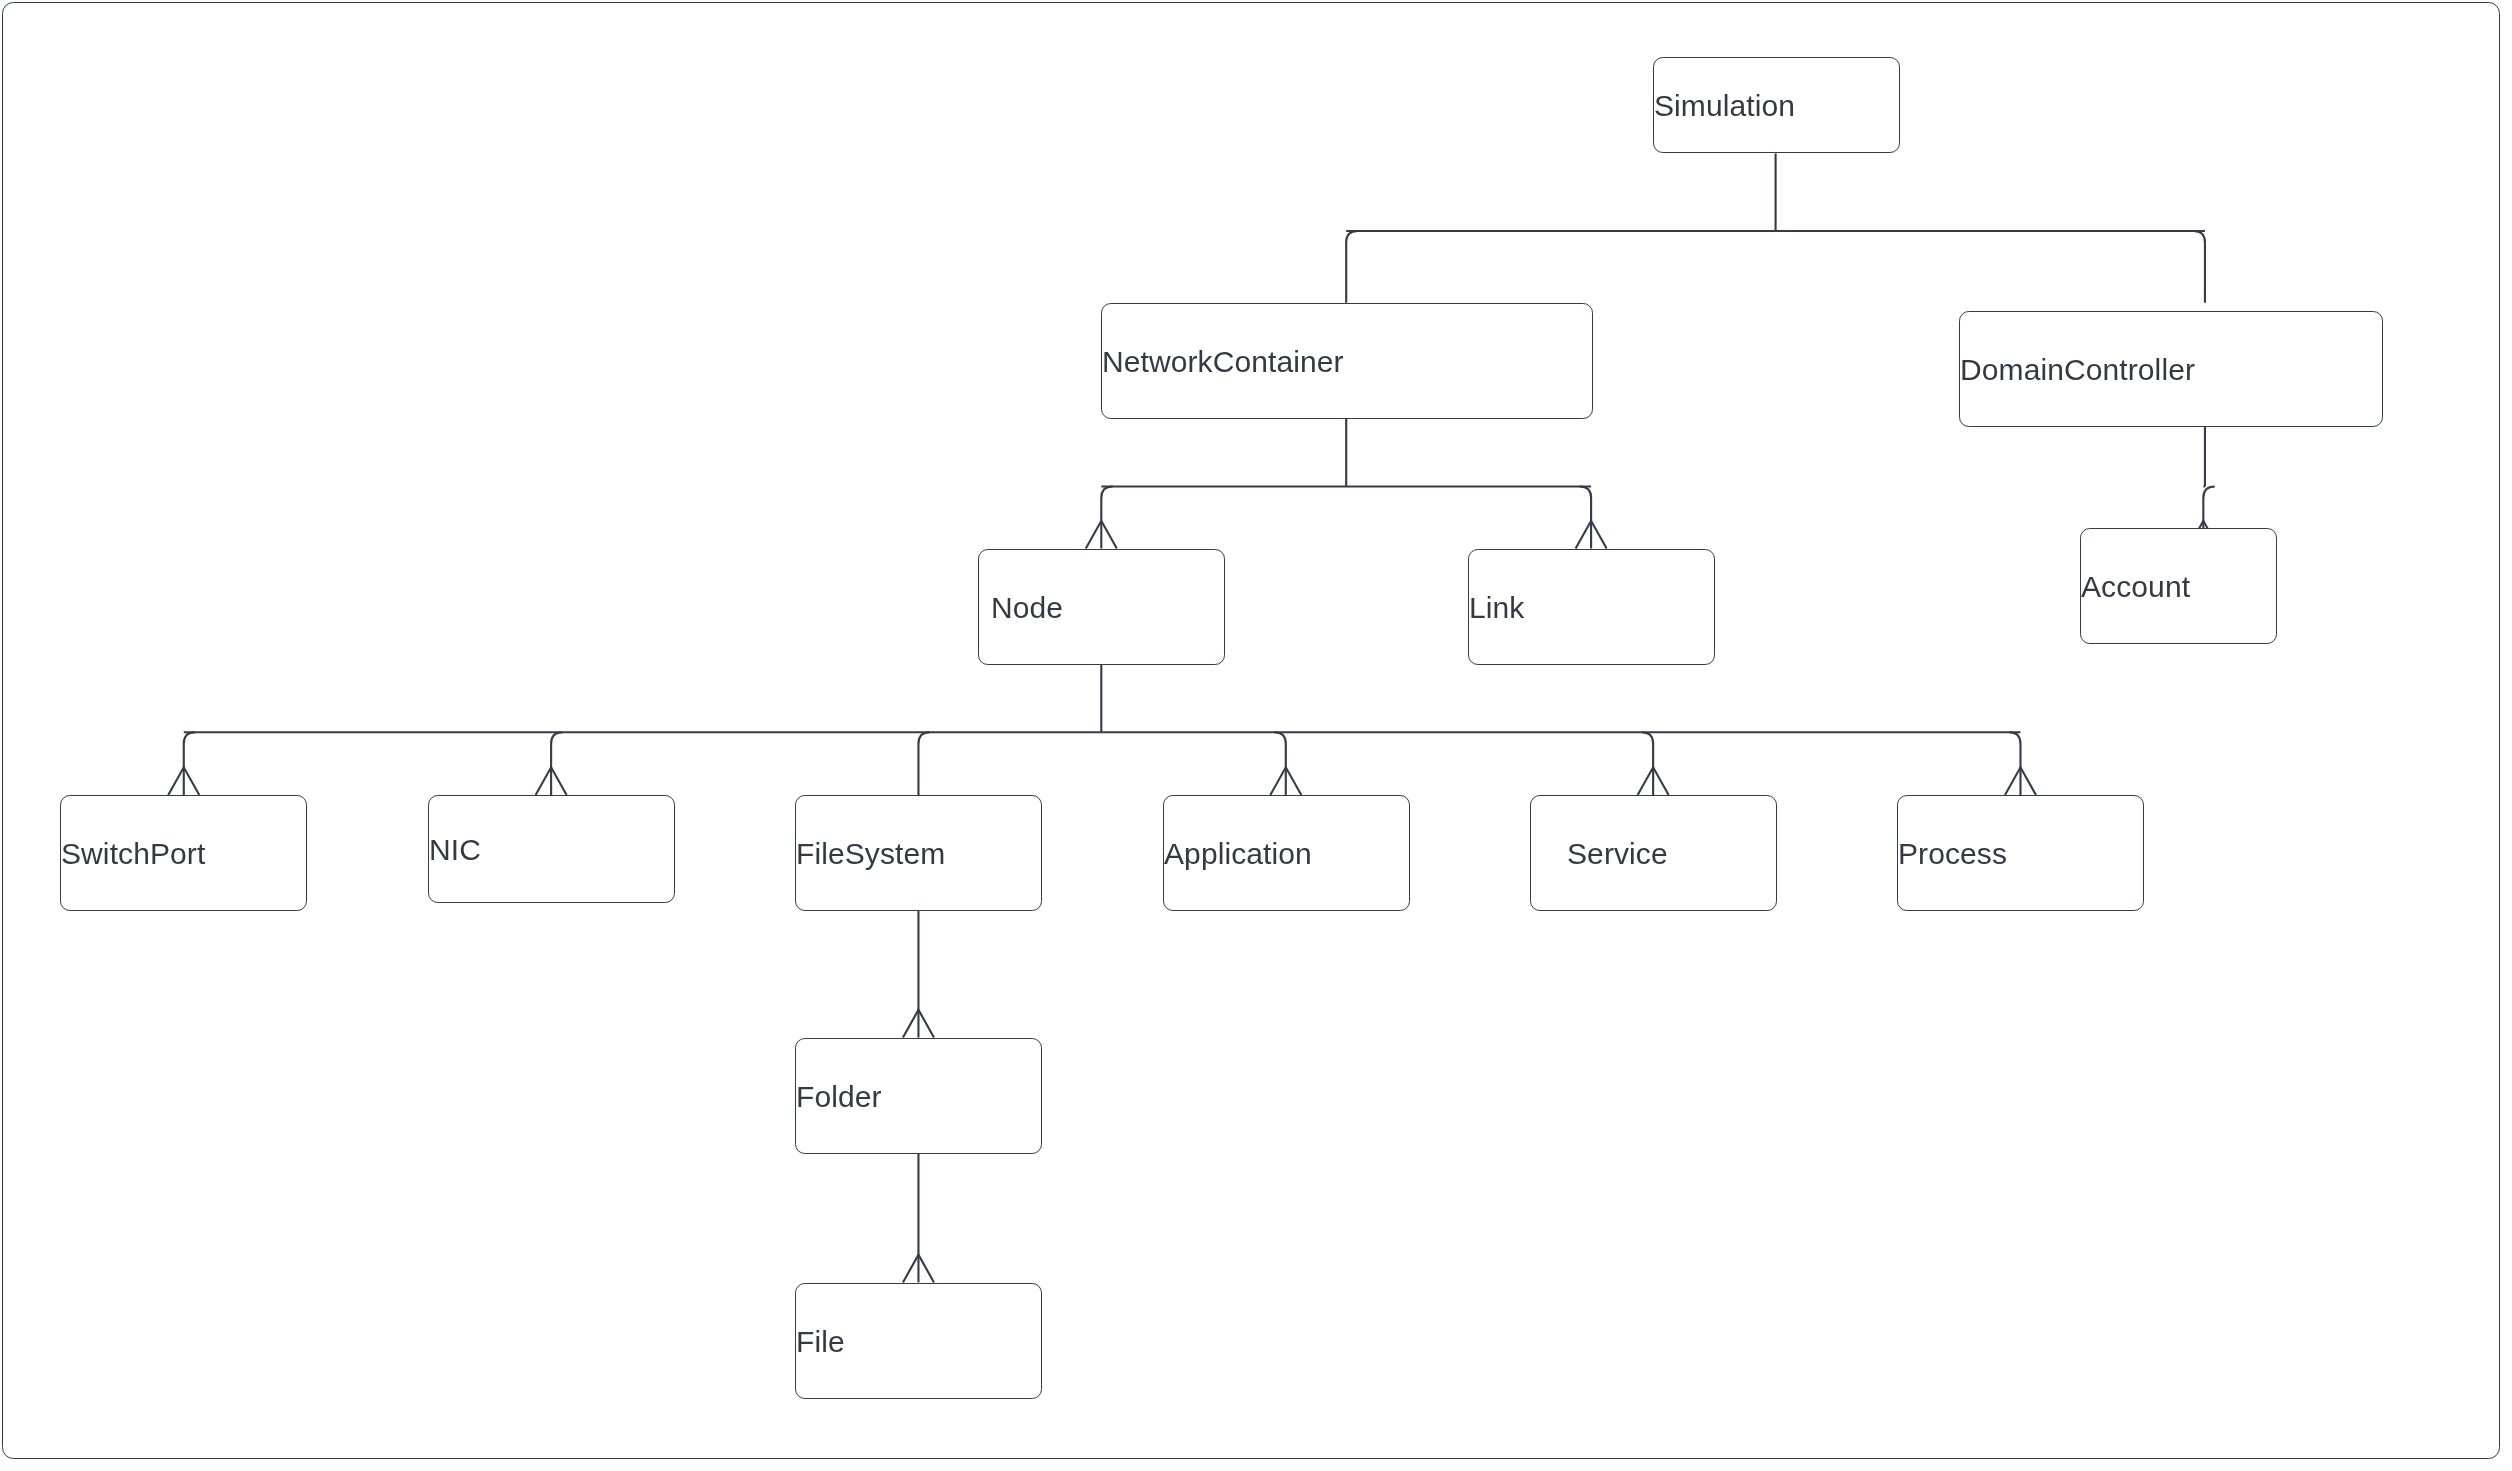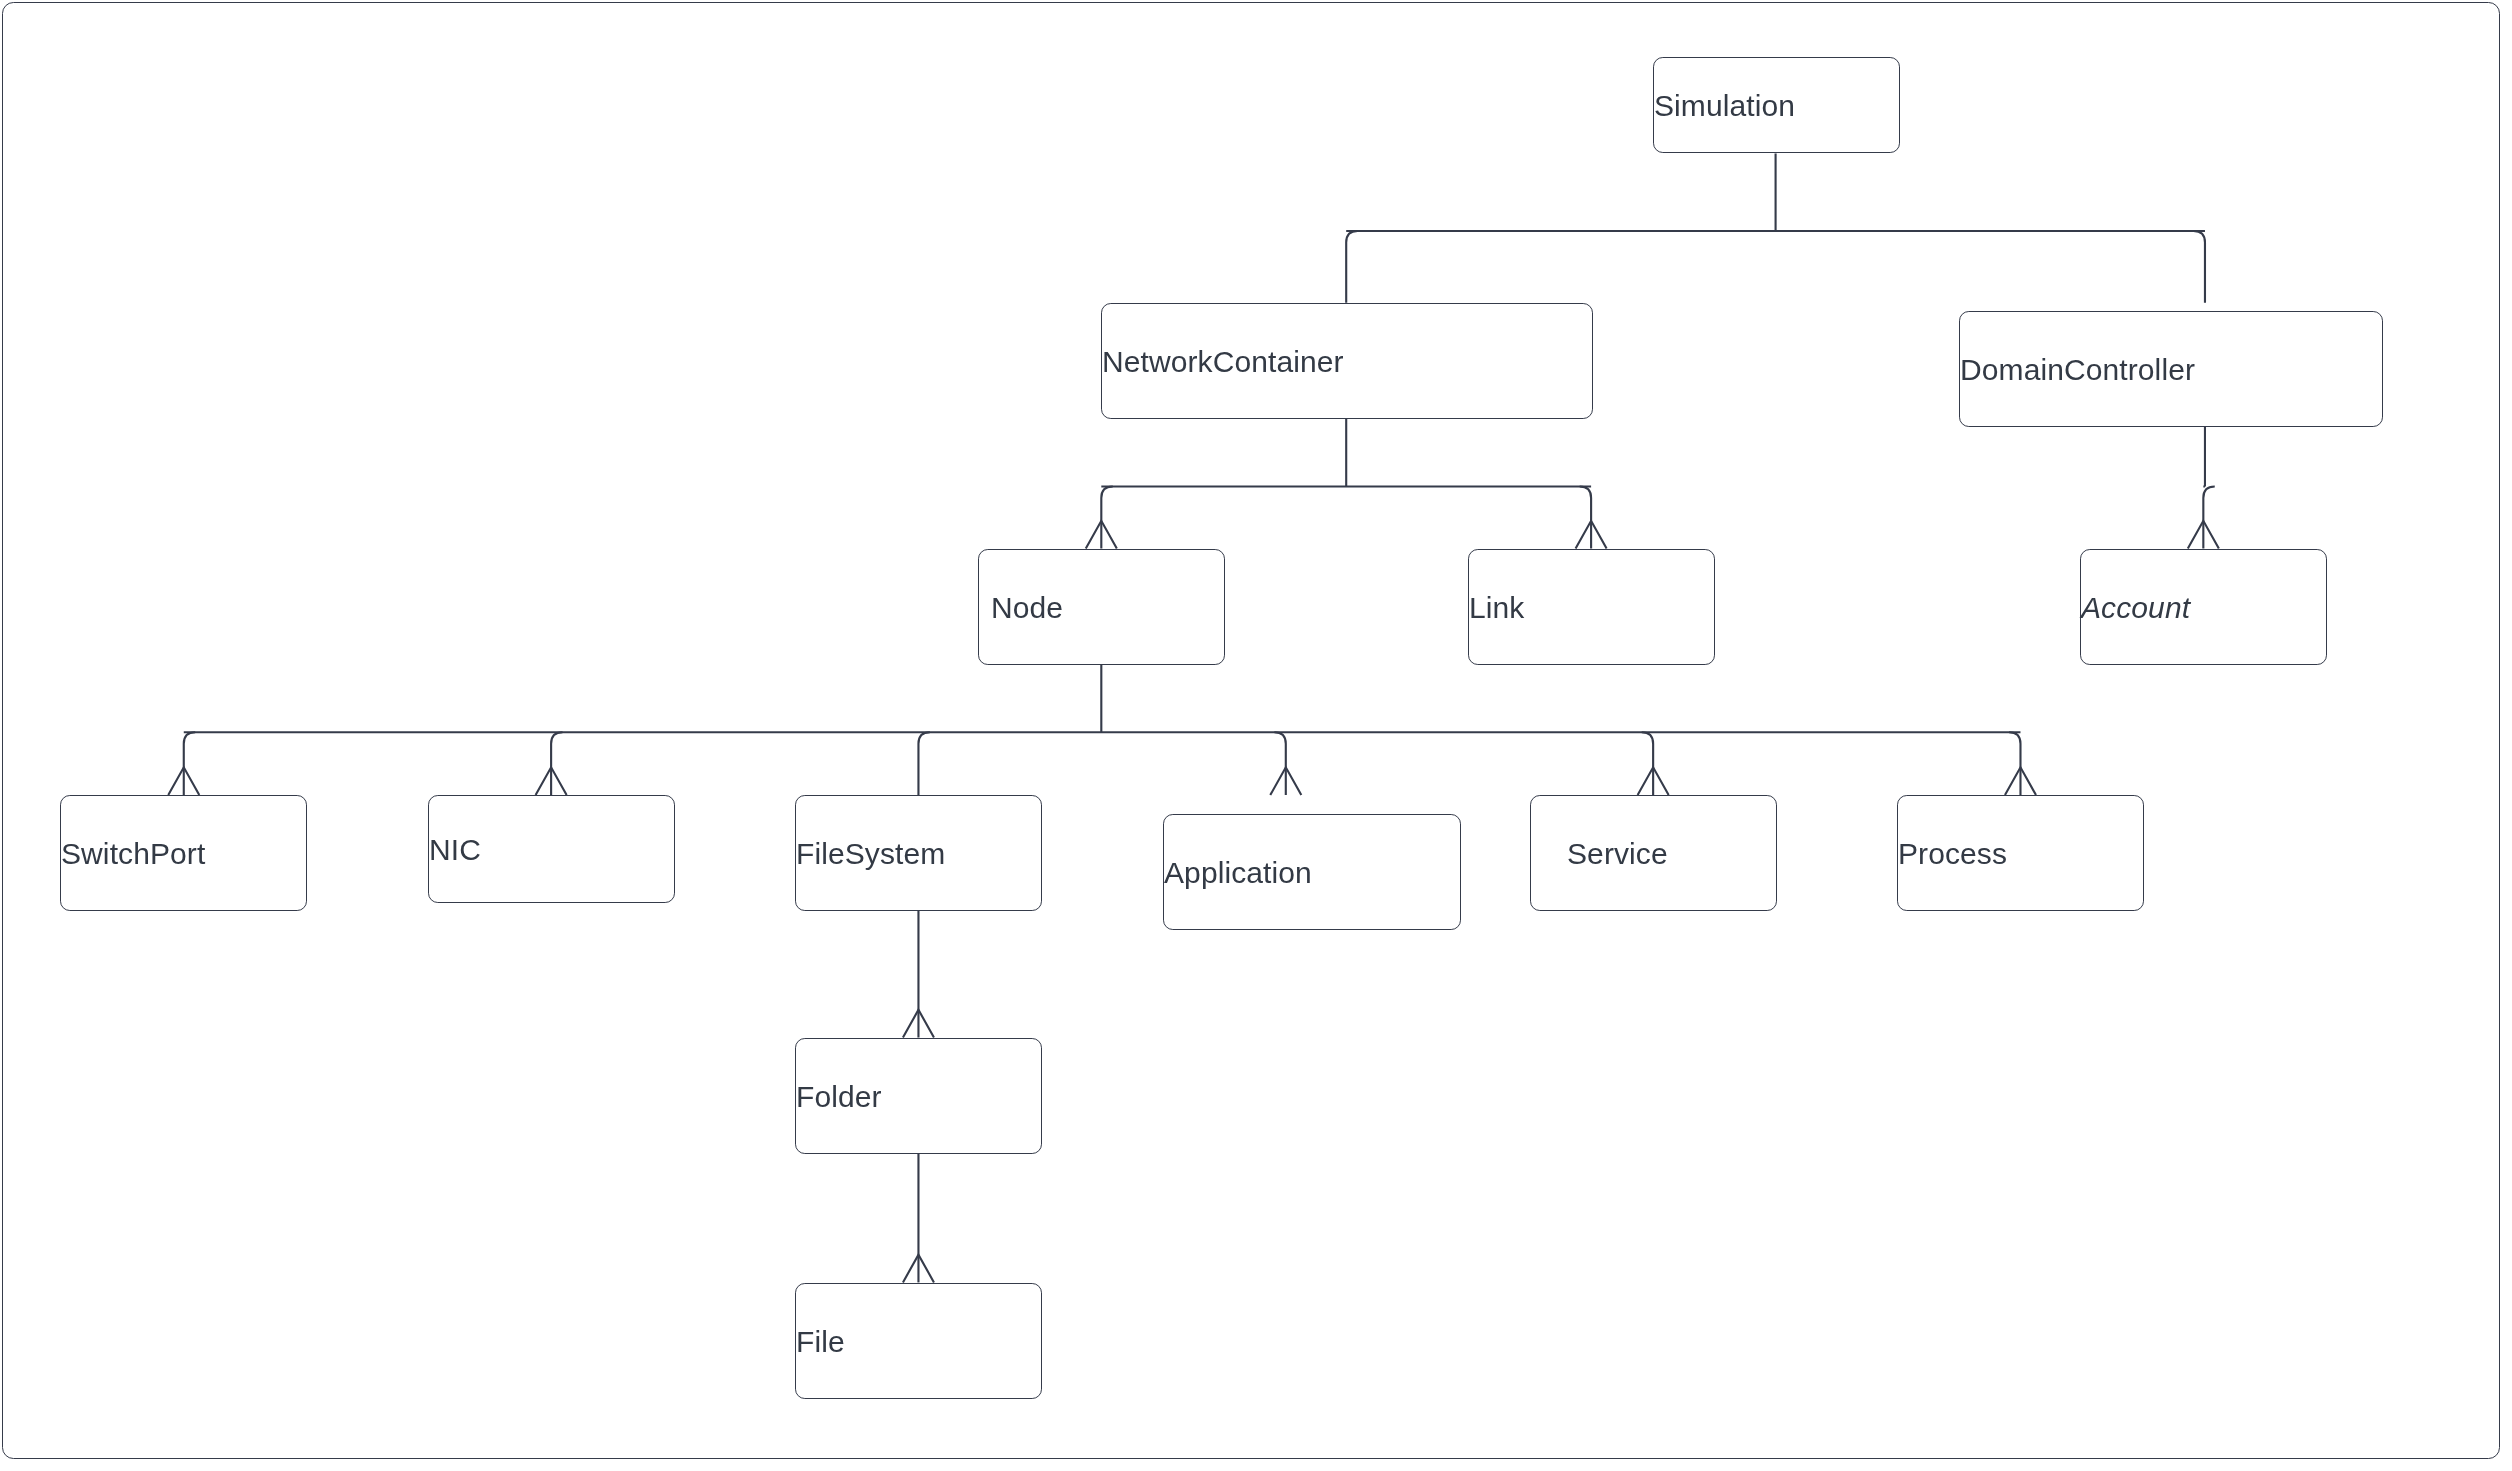--- a/index.html
+++ b/index.html
@@ -101,33 +101,33 @@
     </div>
     <div class="node-box" style="left: 1959px; top: 303px; width: 424px; height: 116px; margin-top: 8px;">
       <div class="node-label">DomainController</div>
     </div>
     <div class="node-box" style="left: 978px; top: 549px; width: 247px; height: 116px; padding-left: 12px;">
       <div class="node-label">Node</div>
     </div>
     <div class="node-box" style="left: 1468px; top: 549px; width: 247px; height: 116px;">
       <div class="node-label">Link</div>
     </div>
-    <div class="node-box" style="left: 2080px; top: 549px; width: 247px; height: 116px; font-style: italic;">
+    <div class="node-box" style="left: 2080px; top: 528px; width: 197px; height: 116px;">
       <div class="node-label">Account</div>
     </div>
     <div class="node-box" style="left: 60px; top: 795px; width: 247px; height: 116px;">
       <div class="node-label">SwitchPort</div>
     </div>
     <div class="node-box" style="left: 428px; top: 795px; width: 247px; height: 108px;">
       <div class="node-label">NIC</div>
     </div>
     <div class="node-box" style="left: 795px; top: 795px; width: 247px; height: 116px;">
       <div class="node-label">FileSystem</div>
     </div>
-    <div class="node-box" style="left: 1163px; top: 795px; width: 298px; height: 116px; margin-top: 19px;">
+    <div class="node-box" style="left: 1163px; top: 795px; width: 247px; height: 116px;">
       <div class="node-label">Application</div>
     </div>
     <div class="node-box" style="left: 1530px; top: 795px; width: 247px; height: 116px; padding-left: 36px;">
       <div class="node-label">Service</div>
     </div>
     <div class="node-box" style="left: 1897px; top: 795px; width: 247px; height: 116px;">
       <div class="node-label">Process</div>
     </div>
     <div class="node-box" style="left: 795px; top: 1038px; width: 247px; height: 116px;">
       <div class="node-label">Folder</div>

